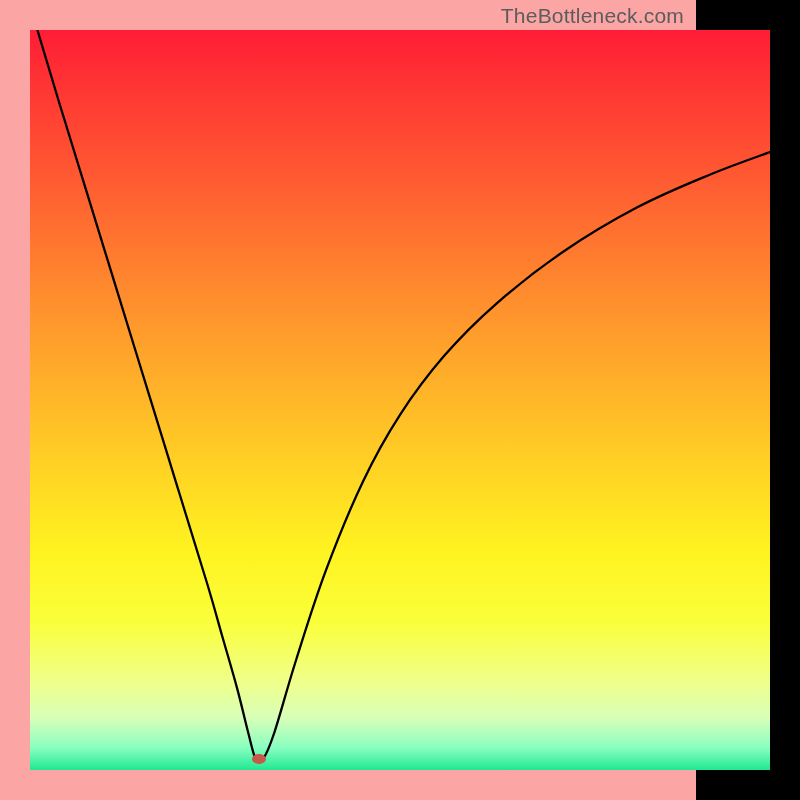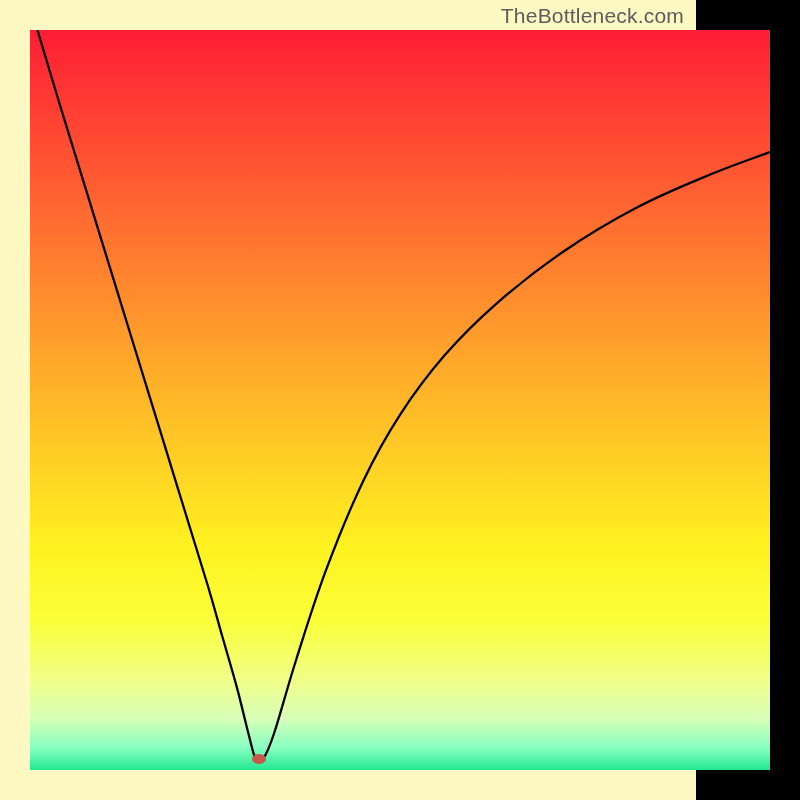--- a/index.html
+++ b/index.html
@@ -9,21 +9,21 @@
     height: 800px;
     background: #000;
     overflow: hidden;
   }
   .frame {
     position: absolute;
     left: 0;
     top: 0;
     width: 696px;
     height: 800px;
-    background: #fef9c3;
+    background: #fca5a5;
   }
   .plot-area {
     position: absolute;
     left: 30px;
     top: 30px;
     width: 740px;
     height: 740px;
     overflow: hidden;
   }
   .gradient {

